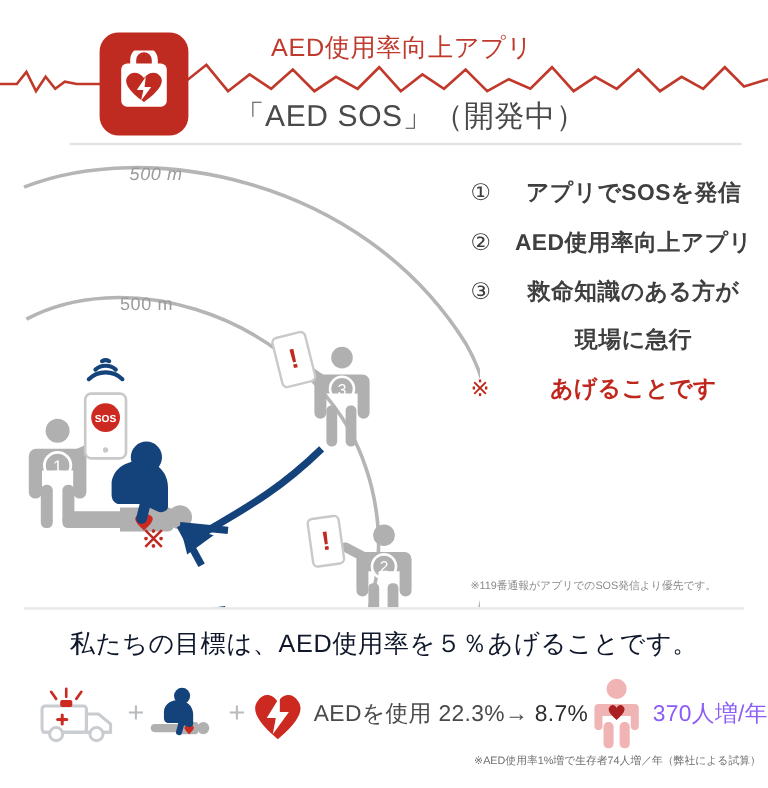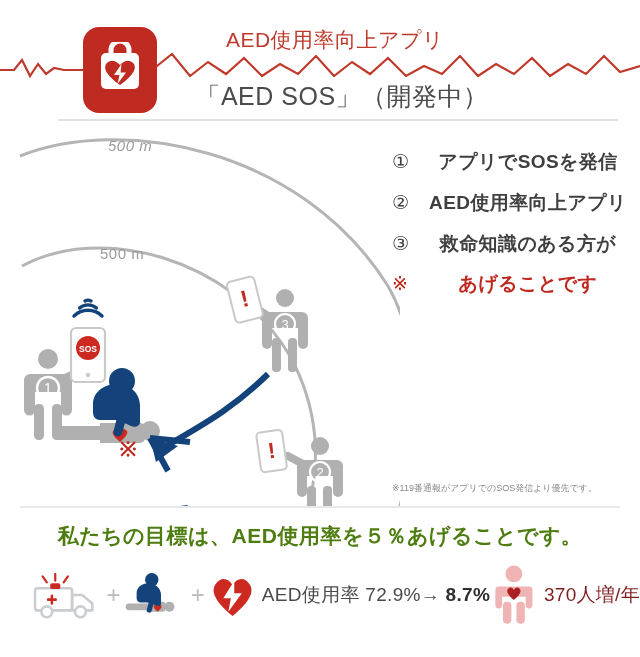--- a/index.html
+++ b/index.html
@@ -58,36 +58,36 @@
   .note-1{
     position:absolute;left:392px;top:482px;width:248px;
     font-size:9px;color:#8a8a8a;letter-spacing:0px;white-space:nowrap;
   }
 
   .hr-mid{position:absolute;left:20px;top:506px;width:600px;height:2px;background:#e8e8e8;}
 
   
   .goal{
     position:absolute;left:0;top:522px;width:640px;
-    text-align:center;font-size:21px;font-weight:bold;color:#4d7c0f;
+    text-align:center;font-size:21px;font-weight:normal;color:#0f172a;
     letter-spacing:.5px;white-space:nowrap;
   }
 
   
   .stats{
     position:absolute;left:30px;top:560px;width:610px;height:70px;
     display:flex;align-items:center;
   }
   .plus{font-size:24px;color:#b9bcbf;margin:0 4px;}
   .stat-text{
     font-size:19px;color:#4a4a4a;white-space:nowrap;margin-left:6px;letter-spacing:.3px;
   }
-  .stat-text b{font-weight:bold;color:#2e2e2e;}
+  .stat-text b{font-weight:normal;color:#2e2e2e;}
   .stat-people{
-    font-size:19px;color:#7f1d1d;white-space:nowrap;margin-left:8px;letter-spacing:.3px;
+    font-size:19px;color:#8b5cf6;white-space:nowrap;margin-left:8px;letter-spacing:.3px;
   }
   .note-2{
     position:absolute;right:6px;top:628px;
     font-size:9px;color:#6f6f6f;white-space:nowrap;
   }
 </style>
 </head>
 <body>
 
 <div class="page">
@@ -219,20 +219,24 @@
       <span class="txt">アプリでSOSを発信</span>
     </div>
     <div class="step">
       <span class="num">②</span>
       <span class="txt">AED使用率向上アプリ</span>
     </div>
     <div class="step">
       <span class="num">③</span>
       <span class="txt">救命知識のある方が</span>
     </div>
+    <div class="step">
+      <span class="num"></span>
+      <span class="txt">現場に急行</span>
+    </div>
     <div class="step warn">
       <span class="num">※</span>
       <span class="txt">あげることです</span>
     </div>
   </div>
 
   <div class="note-1">※119番通報がアプリでのSOS発信より優先です。</div>
 
   <div class="hr-mid"></div>
 
@@ -277,30 +281,31 @@
     </svg>
 
     <span class="plus">+</span>
 
     <svg width="56" height="58" viewBox="0 0 56 58">
       <path d="M28 54 C6 36 2 24 8 16 C14 7 23 9 28 17 C33 9 42 7 48 16 C54 24 50 36 28 54 Z" fill="#cc2a21"></path>
       <path d="M30 12 L17 33 L26 33 L23 49 L39 27 L30 27 Z" fill="#ffffff"></path>
     </svg>
 
     <span class="stat-text">
-      <span>AED使用率</span>
-      <span>72.9%→</span>
+      <span>AEDを使用</span>
+      <span>22.3%→</span>
       <b>8.7%</b>
     </span>
 
     <svg width="52" height="72" viewBox="0 0 52 72" style="margin-left:2px;">
       <circle cx="26" cy="11" r="10" fill="#f0b4b4"></circle>
       <path d="M8 26 h36 a4 4 0 0 1 4 4 v18 a4 4 0 0 1 -8 0 v-10 h-28 v10 a4 4 0 0 1 -8 0 v-18 a4 4 0 0 1 4 -4 Z" fill="#f0b4b4"></path>
       <rect x="13" y="44" width="10" height="26" rx="4.5" fill="#f0b4b4"></rect>
       <rect x="29" y="44" width="10" height="26" rx="4.5" fill="#f0b4b4"></rect>
       <path d="M26 42 C18 35 17 31 19 29 C21.5 26 24.5 27 26 30 C27.5 27 30.5 26 33 29 C35 31 34 35 26 42 Z" fill="#aa1f22"></path>
     </svg>
 
     <span class="stat-people">370人増/年</span>
   </div>
 
+  <div class="note-2">※AED使用率1%増で生存者74人増／年（弊社による試算）</div>
 
 </div>
 
 </body></html>

